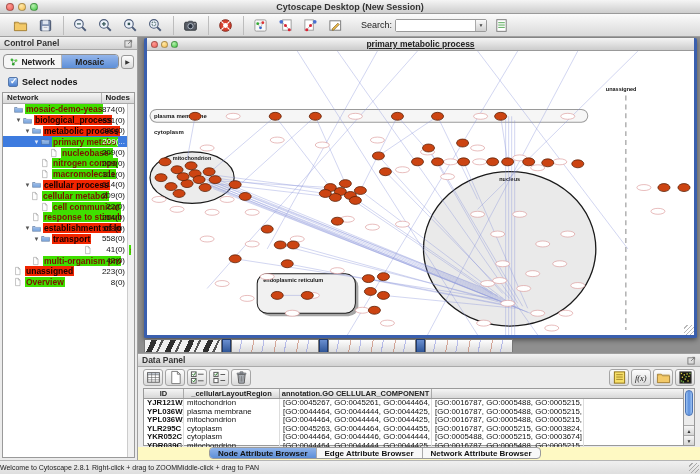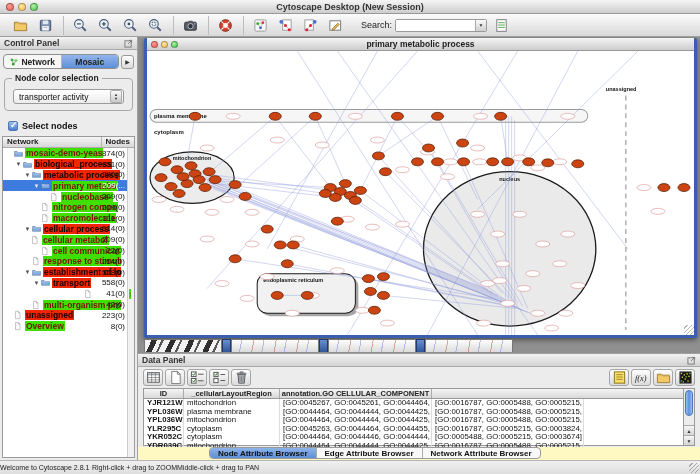--- a/index.html
+++ b/index.html
@@ -66,21 +66,21 @@
   .trow .cnt { position:absolute; right:2px; font-size:8px; color:#111; background:transparent; }
   .trow.sel .cnt { color:#fff; }
 
   
   .rightcol { flex:1; display:flex; flex-direction:column; min-width:0; }
   .desktop { height:316px; background:#8f8f8f; position:relative; overflow:hidden; }
   .netwin { position:absolute; left:6px; top:1px; right:3px; height:300px; border:3px solid #3a5fae; border-top:none; background:#fff; border-radius:2px; box-shadow:0 2px 5px rgba(0,0,0,.45); display:flex; flex-direction:column; }
   .netwin .ntitle { height:13px; background:linear-gradient(#f4f4f4,#cccccc); border-bottom:1px solid #999; position:relative; display:flex; align-items:center; flex:none; }
   .netwin .ntitle .lights { margin-left:4px; gap:3px; }
   .netwin .ntitle .light { width:7px; height:7px; }
-  .netwin .ntitle .nt-text { position:absolute; left:0; right:0; text-align:center; font-size:8.5px; font-weight:bold; color:#222; }
+  .netwin .ntitle .nt-text { position:absolute; left:0; right:0; text-align:center; font-size:8.5px; font-weight:bold; color:#222;text-decoration:underline; }
   .netcanvas { flex:1; position:relative; background:#fff; overflow:hidden; }
   .netcanvas svg { position:absolute; inset:0; width:100%; height:100%; }
   .ngrip { position:absolute; right:0; bottom:0; width:10px; height:10px; background:repeating-linear-gradient(135deg,transparent 0 2px,#b9b9b9 2px 3px); }
   .minstrip { position:absolute; left:6px; bottom:1px; height:13px; display:flex; align-items:stretch; }
   .mseg { height:100%; border:1px solid #777; border-bottom:none; }
   .mseg.glyphs { width:78px; background:#f2f2f2 repeating-linear-gradient(115deg, transparent 0 6px, #2e2e2e 6px 11px, transparent 11px 15px, #555 15px 17px); }
   .mseg.bar { width:9px; background:linear-gradient(#6a8fd0,#2f5698); border-color:#1f3a6e; }
   .mseg.thumb { width:88px; background:linear-gradient(#fdfdfd,#dcdcdc); position:relative; overflow:hidden; }
   .mseg.thumb::after { content:""; position:absolute; inset:0; background:repeating-linear-gradient(100deg, transparent 0 9px, rgba(120,130,220,.5) 9px 10px, transparent 10px 21px, rgba(180,90,60,.5) 21px 22px); }
 
@@ -324,30 +324,20 @@
                   <circle cx="6" cy="10" r="1.8" fill="#2e9e2e"></circle>
                 </svg>
               </span>
               <span>Network</span>
             </div>
             <div class="tab active">
               <span>Mosaic</span>
             </div>
           </div>
         <div class="tab-more">▶</div>
-      </div>
-      <div class="groupbox">
-        <span class="gb-label">Node color selection</span>
-        <div class="combo">
-          <span class="combo-val">transporter activity</span>
-          <span class="stepper">
-              <span>▲</span>
-              <span>▼</span>
-            </span>
-        </div>
       </div>
       <div class="checkrow">
         <span class="checkbox"></span>
         <span>Select nodes</span>
       </div>
       <div class="treewrap">
         <div class="tree-header">
           <span class="thc">Network</span>
           <span class="thc">Nodes</span>
         </div>

